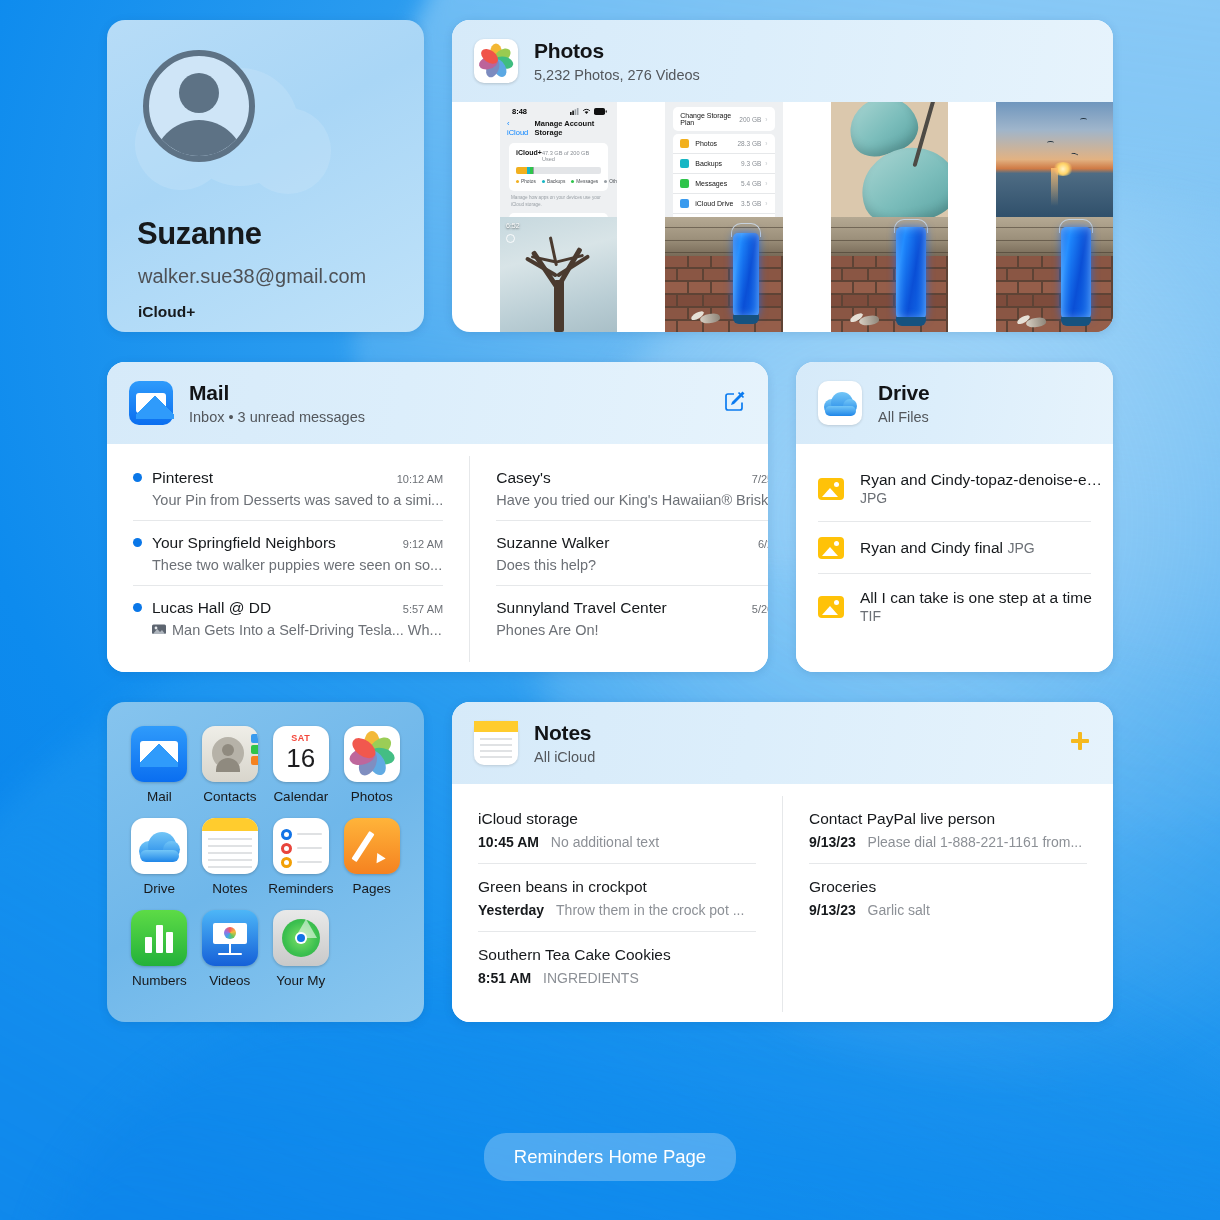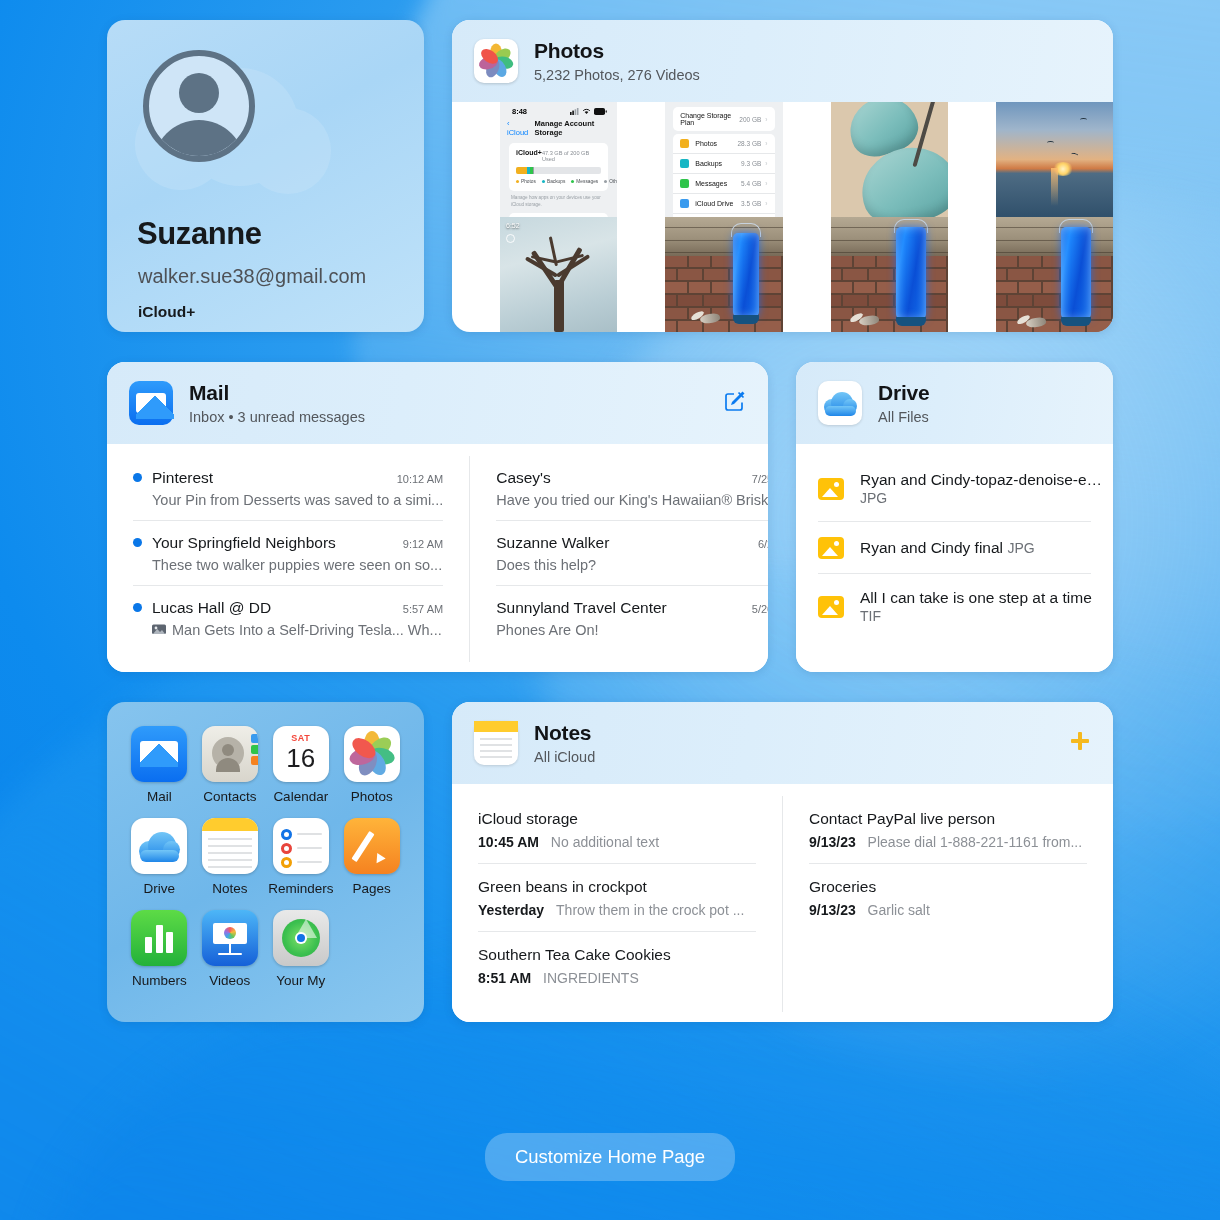--- a/index.html
+++ b/index.html
@@ -1025,16 +1025,16 @@
                 <span class="note-snip">Garlic salt</span>
               </div>
             </div>
           </div>
         </div>
       </div>
     </div>
   </div>
 
   <div class="footer">
-    <button class="customize-btn">Customize Home Page</button>
+    <button class="customize-btn">Reminders Home Page</button>
   </div>
 
 </div>
 
 </body></html>

